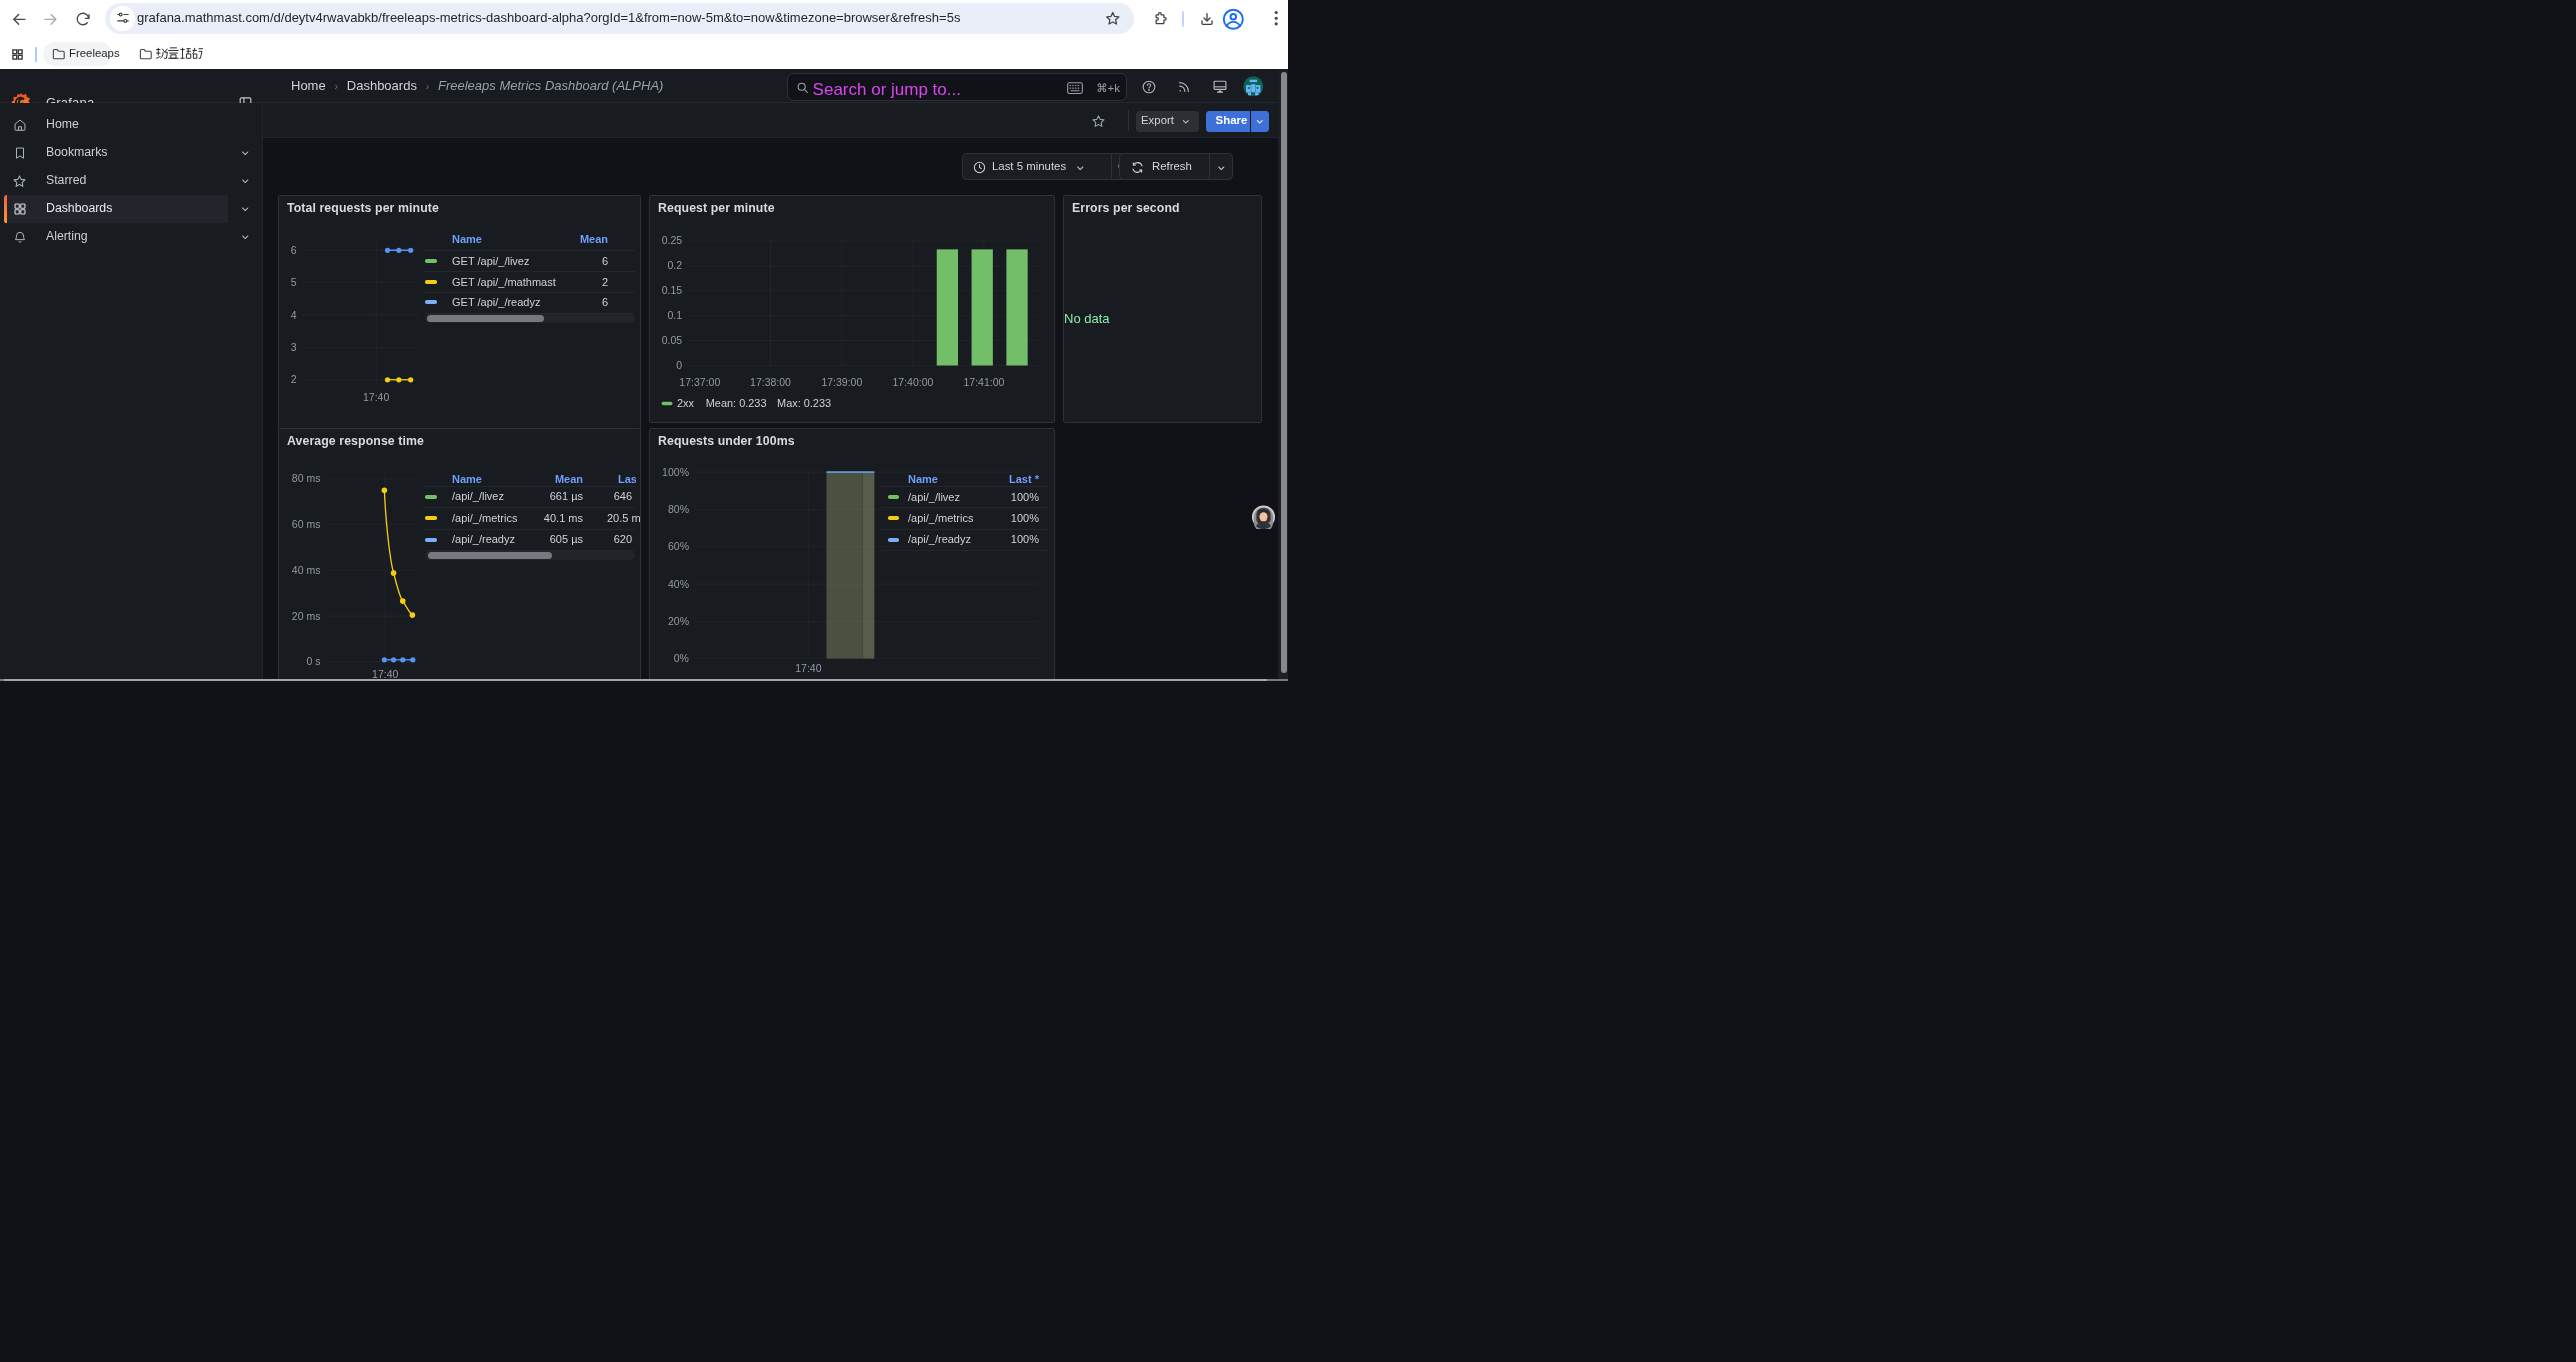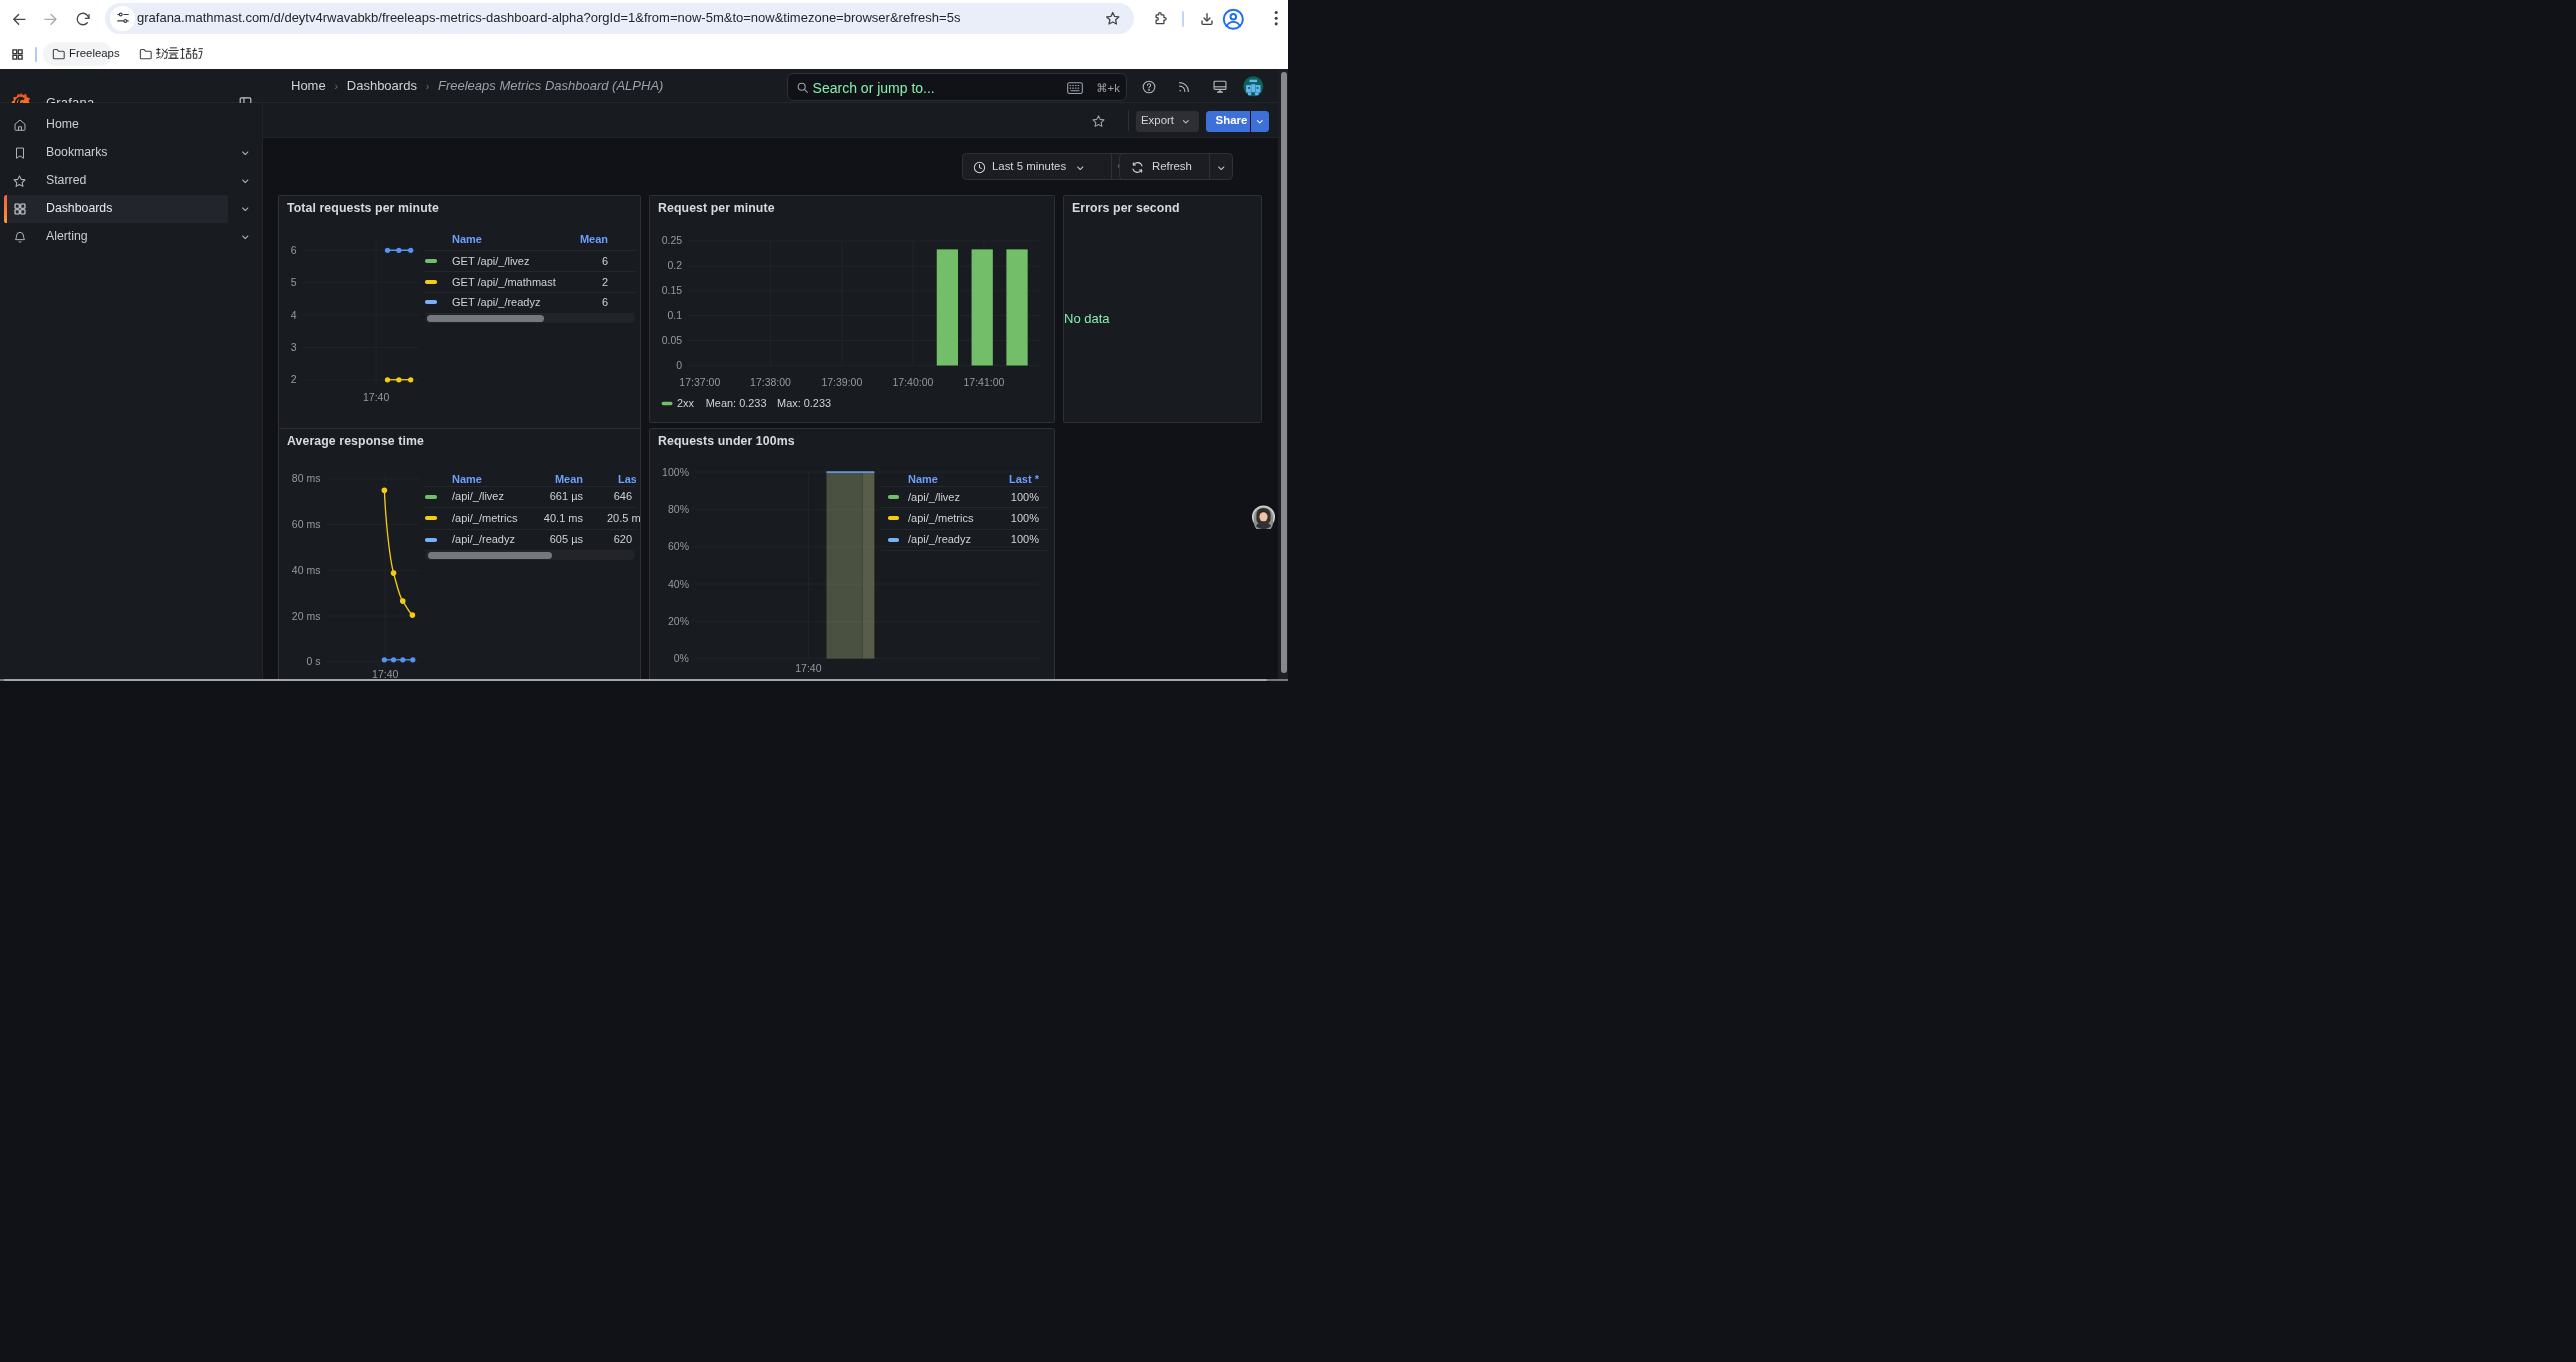--- a/index.html
+++ b/index.html
@@ -18,21 +18,21 @@
 .bmtext { position:absolute; top:8px; font-size:11.4px; color:#1f2023; }
 
 #app { position:absolute; left:0; top:69px; width:1288px; height:612px; background:#111217; }
 #ghead { position:absolute; left:0; top:0; width:1288px; height:34px; background:#181b1f; border-bottom:0.9px solid #24262b; }
 #brand { position:absolute; left:0; top:16px; width:263px; height:33px;padding-left:29px; }
 #brandname { position:absolute; left:46px; top:9.6px; font-size:13px; font-weight:500; color:#d3d5da; letter-spacing:0.2px; }
 #crumbs { position:absolute; left:291px; top:8.8px; font-size:13px; color:#d0d2d8; white-space:nowrap; }
 .crumbsep { color:#6c6f78; padding:0 8.8px; font-size:10.5px; }
 .crumbdim { color:#9aa0ac;font-style:italic; }
 #search { position:absolute; left:787px; top:4px; width:340px; height:28px; background:#111217; border:0.9px solid #2e3037; border-radius:6.1px; }
-#search .ph { position:absolute; left:24.6px; top:6.1px; font-size:14px; color:#86efac; }
+#search .ph { position:absolute; left:24.6px; top:6.1px; font-size:17px; color:#d946ef; }
 #search .kbd { position:absolute; right:7px; top:7px; font-size:11.4px; color:#9aa0aa; }
 
 #sidebar { position:absolute; left:0; top:34px; width:263px; height:578px; background:#181b1f; border-right:0.9px solid #222429; }
 .navitem { position:absolute; left:0; width:263px; height:28px; }
 .navlabel { position:absolute; left:46px; top:6.1px; font-size:12.3px; color:#ccced6; }
 .navchev { position:absolute; left:240px; top:8.8px; }
 #navactive { position:absolute; left:4.4px; top:92px; width:224px; height:28px; background:#23252c; border-radius:2.6px; overflow:hidden; }
 #navactive .bar { position:absolute; left:0; top:0; width:2.6px; height:28px; background:linear-gradient(#f55f3e,#ff9830); }
 
 #gtoolbar { position:absolute; left:263px; top:34px; width:1025px; height:35px; background:#181b1f; border-bottom:0.9px solid #222429; }

